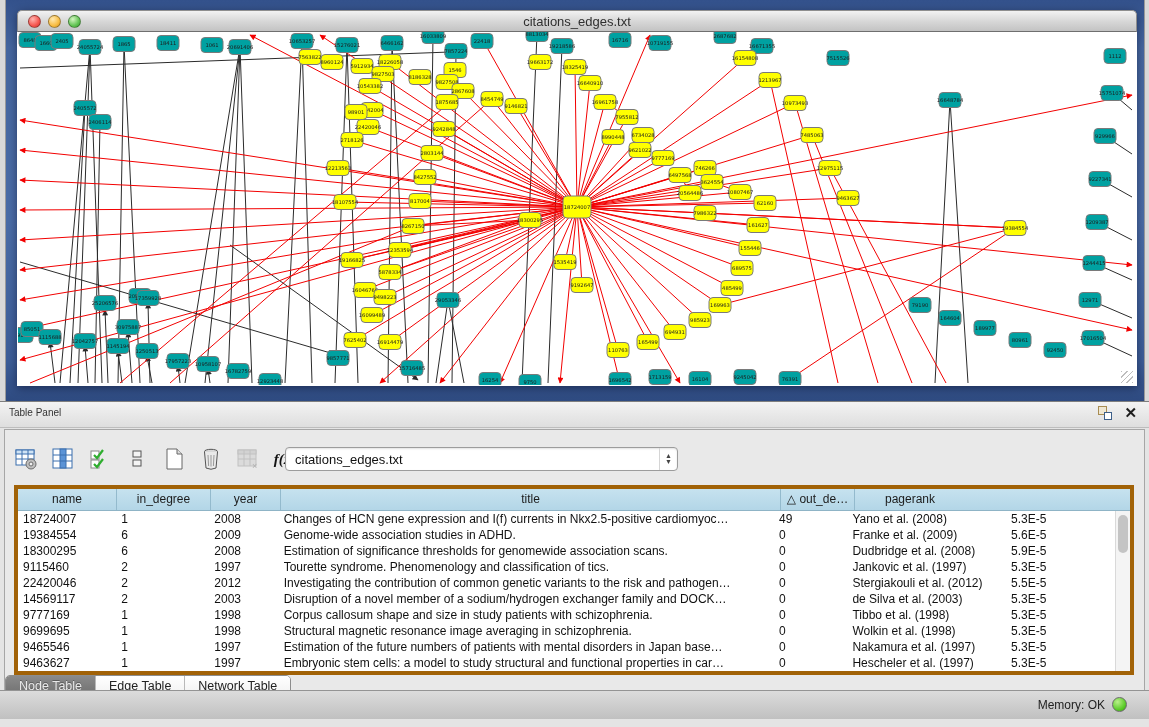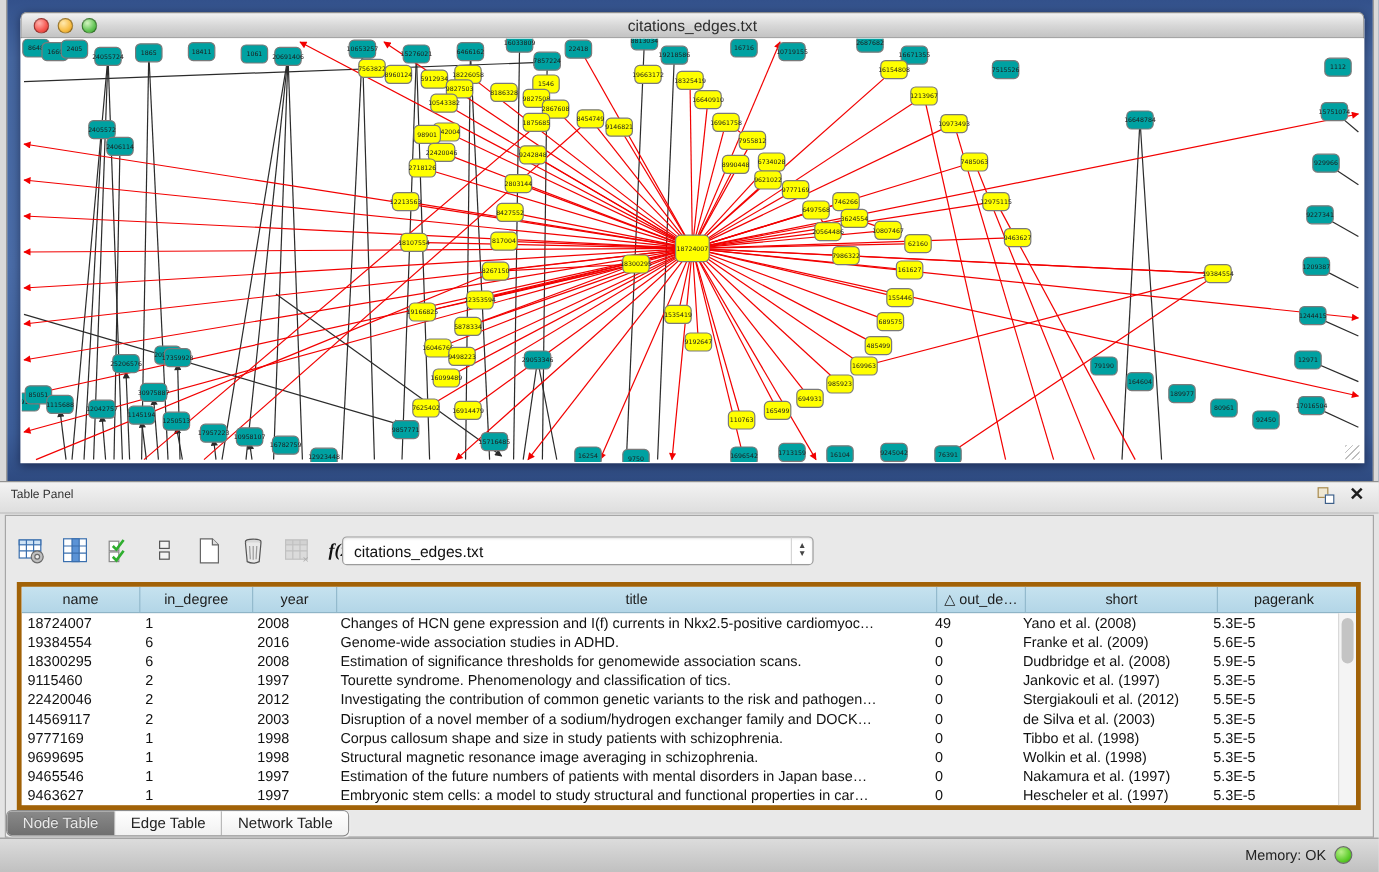--- a/index.html
+++ b/index.html
@@ -62,21 +62,21 @@
   .c-out{width:74px;} .c-short{width:160px;} .c-page{width:110px;}
   .vscroll { position:absolute; right:0; top:22px; width:15px; bottom:0; background:#f4f4f4; border-left:1px solid #d9d9d9; }
   .vthumb { position:absolute; left:2px; top:4px; width:10px; height:38px; background:#c4c4c4; border-radius:5px; }
 
   .tabs-wrap { position:absolute; left:0; right:0; top:245px; display:flex; }
   .tabs { display:flex; border:1px solid #8d8d8d; border-radius:5px; overflow:hidden; background:#fdfdfd; box-shadow:0 1px 1px rgba(255,255,255,.7); }
   .tab { font-size:12.5px; padding:3px 13px; color:#222; background:linear-gradient(180deg,#ffffff,#f1f1f1); border-left:1px solid #b9b9b9; cursor:default; }
   .tab:first-child { border-left:none; }
   .tab.selected { background:linear-gradient(180deg,#8a8a8a,#6f6f6f); color:#e9e9e9; text-shadow:0 -1px 0 rgba(0,0,0,.3); }
 
-  .statusbar { position:absolute; left:0; bottom:0; width:100%; height:29px;
+  .statusbar { position:absolute; left:0; bottom:8px; width:100%; height:29px;
     background:linear-gradient(180deg,#dcdcdc,#c0c0c0); border-top:1px solid #949494;padding-left:32px; }
   .memory { position:absolute; right:44px; top:7px; font-size:12px; color:#222; }
   .mem-dot { position:absolute; right:22px; top:6px; width:15px; height:15px; border-radius:50%;
     background:radial-gradient(circle at 35% 30%, #b9f08a, #57ca25 65%, #3a9a12); border:1px solid #6b6b6b; }
 </style>
 </head>
 <body>
 
 <div class="stage">
 
@@ -849,37 +849,36 @@
           </span>
       </div>
 
       <div class="data-table">
         <div class="thead" id="thead">
             <div class="th c-name">name</div>
             <div class="th c-indeg">in_degree</div>
             <div class="th c-year">year</div>
             <div class="th c-title">title</div>
             <div class="th c-out">△ out_de…</div>
-            <div class="th c-short">short</div>
             <div class="th c-page">pagerank</div>
           </div>
         <div class="rows" id="tbody">
             <div class="tr">
               <div class="td c-name">18724007</div>
               <div class="td c-indeg">1</div>
               <div class="td c-year">2008</div>
               <div class="td c-title">Changes of HCN gene expression and I(f) currents in Nkx2.5-positive cardiomyoc…</div>
               <div class="td c-out">49</div>
               <div class="td c-short">Yano et al. (2008)</div>
               <div class="td c-page">5.3E-5</div>
             </div>
             <div class="tr">
               <div class="td c-name">19384554</div>
               <div class="td c-indeg">6</div>
-              <div class="td c-year">2016</div>
+              <div class="td c-year">2009</div>
               <div class="td c-title">Genome-wide association studies in ADHD.</div>
               <div class="td c-out">0</div>
               <div class="td c-short">Franke et al. (2009)</div>
               <div class="td c-page">5.6E-5</div>
             </div>
             <div class="tr">
               <div class="td c-name">18300295</div>
               <div class="td c-indeg">6</div>
               <div class="td c-year">2008</div>
               <div class="td c-title">Estimation of significance thresholds for genomewide association scans.</div>

